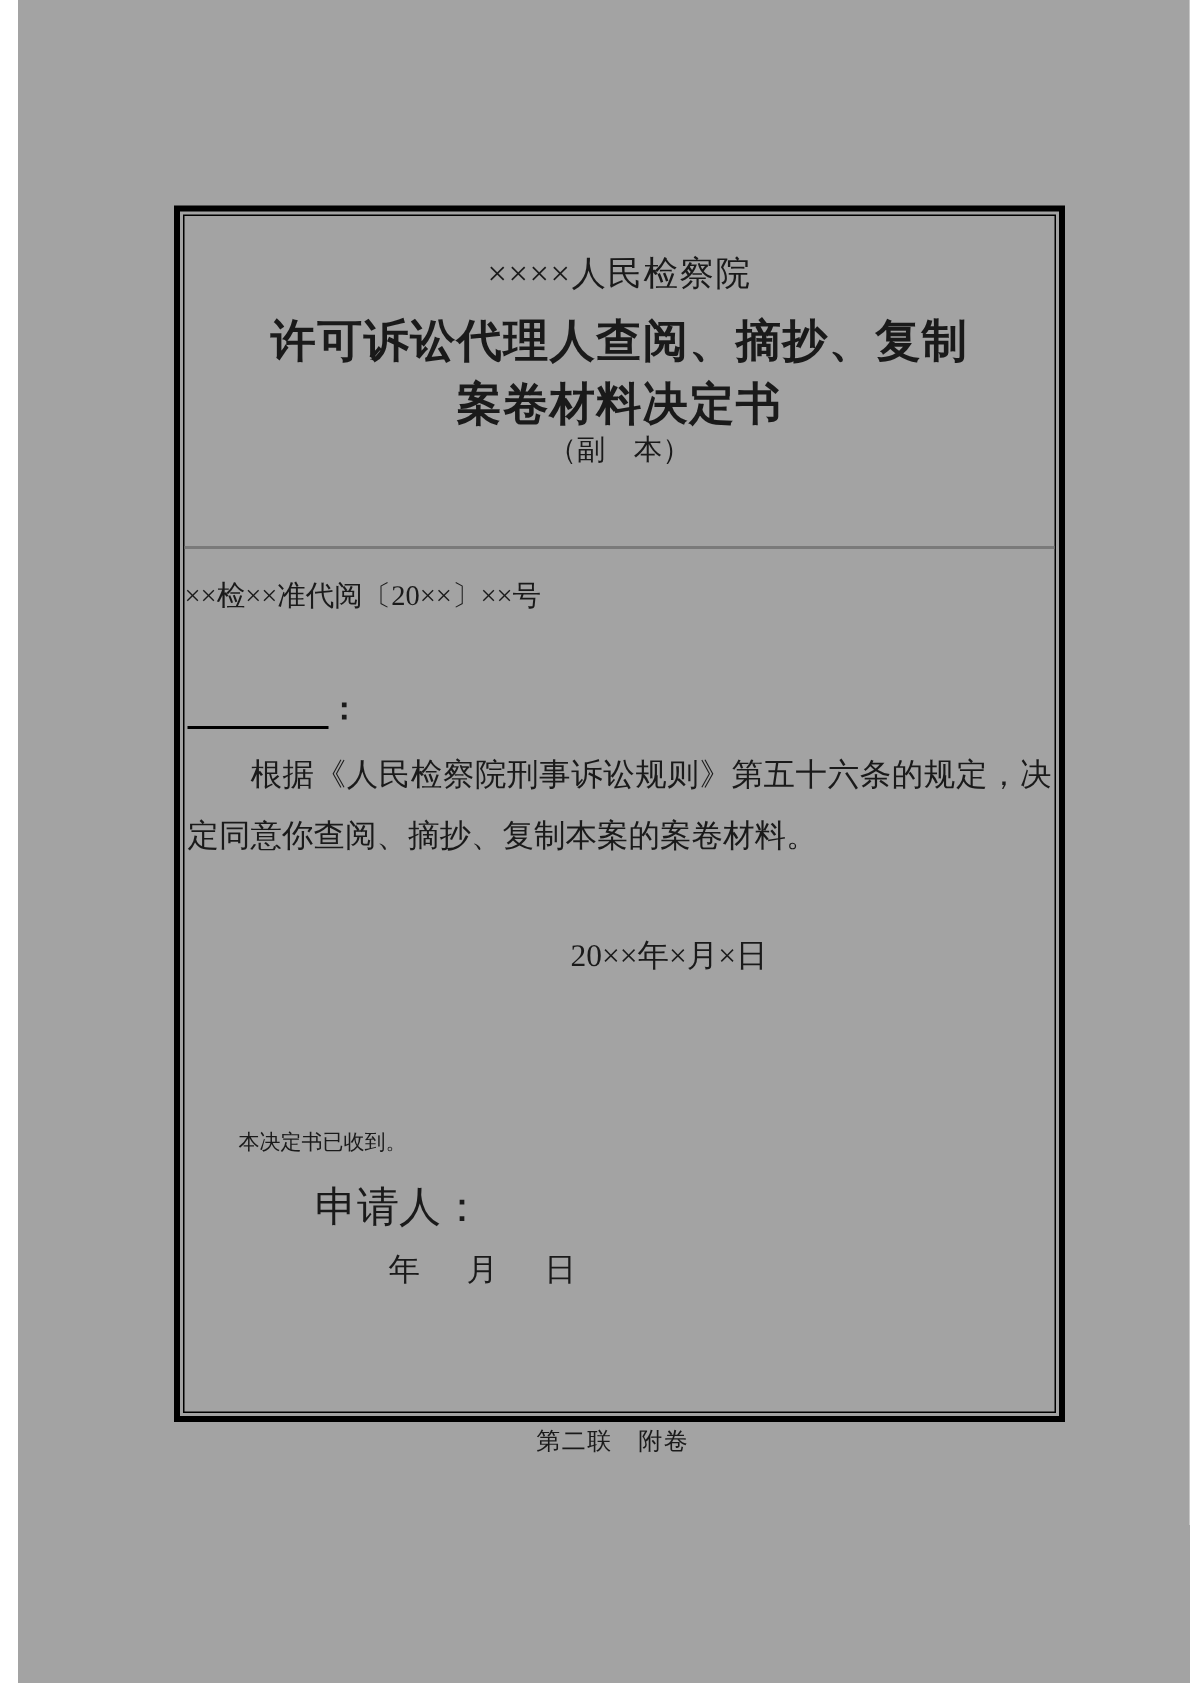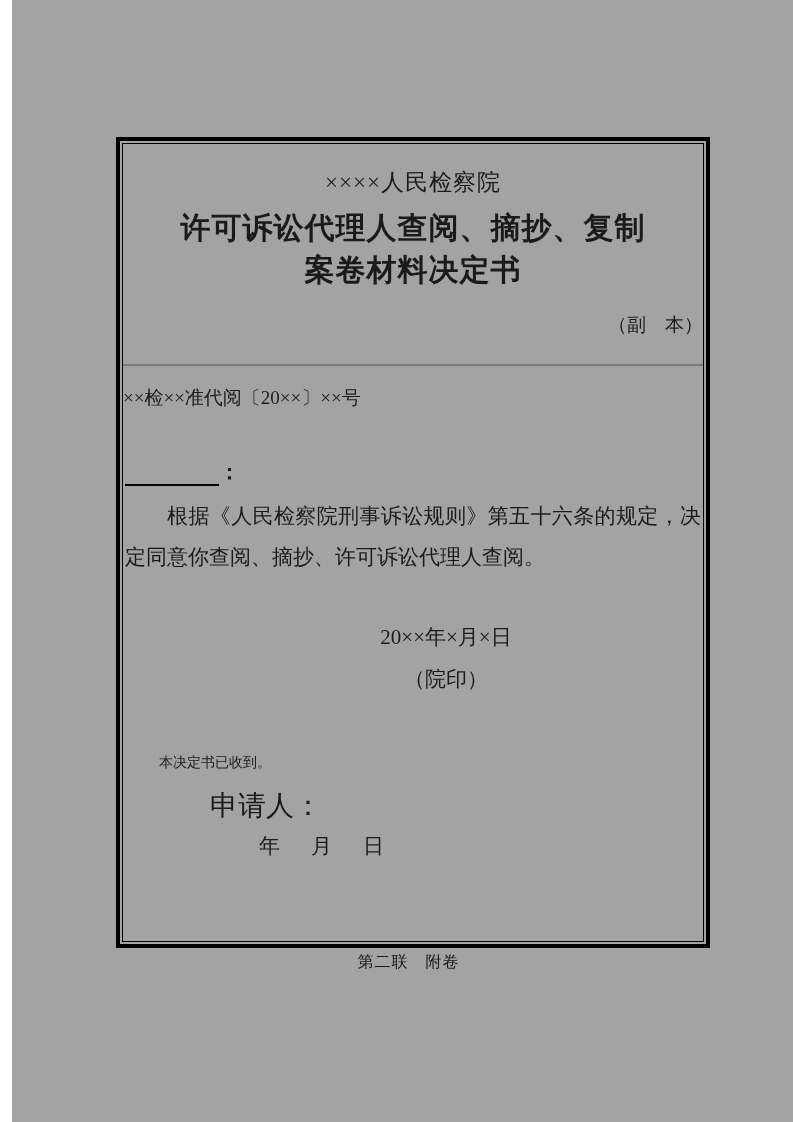--- a/index.html
+++ b/index.html
@@ -51,24 +51,24 @@
     text-align: center;
     font-size: 30px;
     line-height: 40px;
     font-weight: bold;
     letter-spacing: 1px;
   }
   .title-line-1 { top: 64px; }
   .title-line-2 { top: 106px; }
   .copy-label {
     position: absolute;
-    top: 168px;
-    left: 0;
-    width: 100%;
-    text-align: right;
+    top: 144px;
+    left: 0;
+    width: 100%;
+    text-align: center;
     font-size: 19px;
     line-height: 26px;
   }
   .separator {
     position: absolute;
     top: 220px;
     left: 0;
     width: 100%;
     height: 2px;
     background: #7a7a7a;
@@ -192,26 +192,25 @@
       <div class="separator"></div>
 
       <div class="doc-number">××检××准代阅〔20××〕××号</div>
 
       <div class="salutation">
         <span class="blank-underline"></span><span class="salutation-colon">：</span>
       </div>
 
       <div class="body-text">
         <div class="body-line-1">根据《人民检察院刑事诉讼规则》第五十六条的规定，决</div>
-        <div class="body-line-2">定同意你查阅、摘抄、许可诉讼代理人查阅。</div>
+        <div class="body-line-2">定同意你查阅、摘抄、复制本案的案卷材料。</div>
       </div>
 
       <div class="date-line">20××年×月×日</div>
 
-      <div class="seal-line">（院印）</div>
 
       <div class="receipt-line">本决定书已收到。</div>
 
       <div class="applicant-line">申请人：</div>
 
       <div class="ymd-line">年　月　日</div>
 
     </div>
   </div>
 

